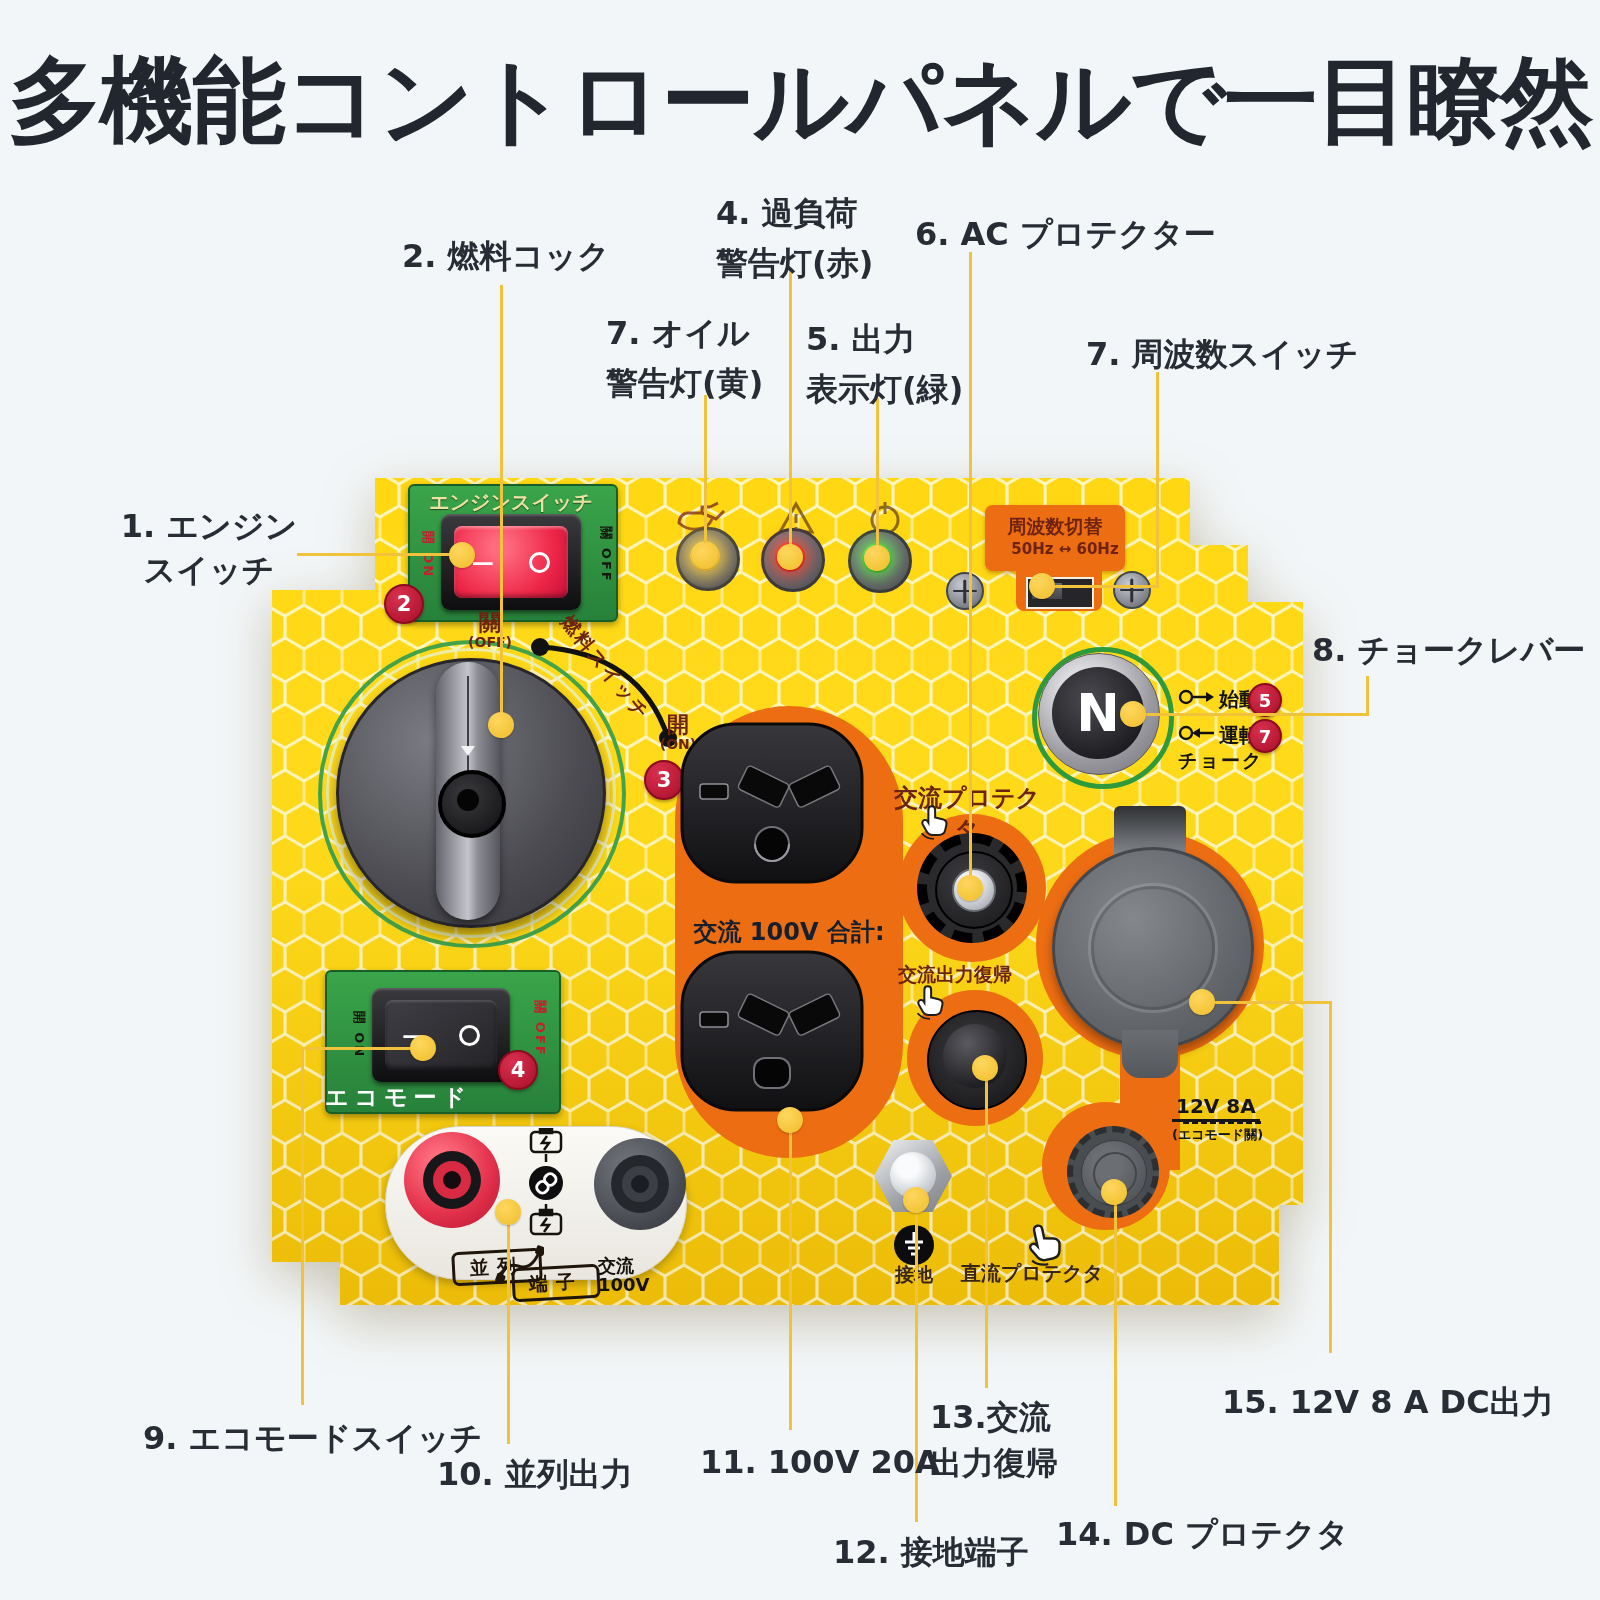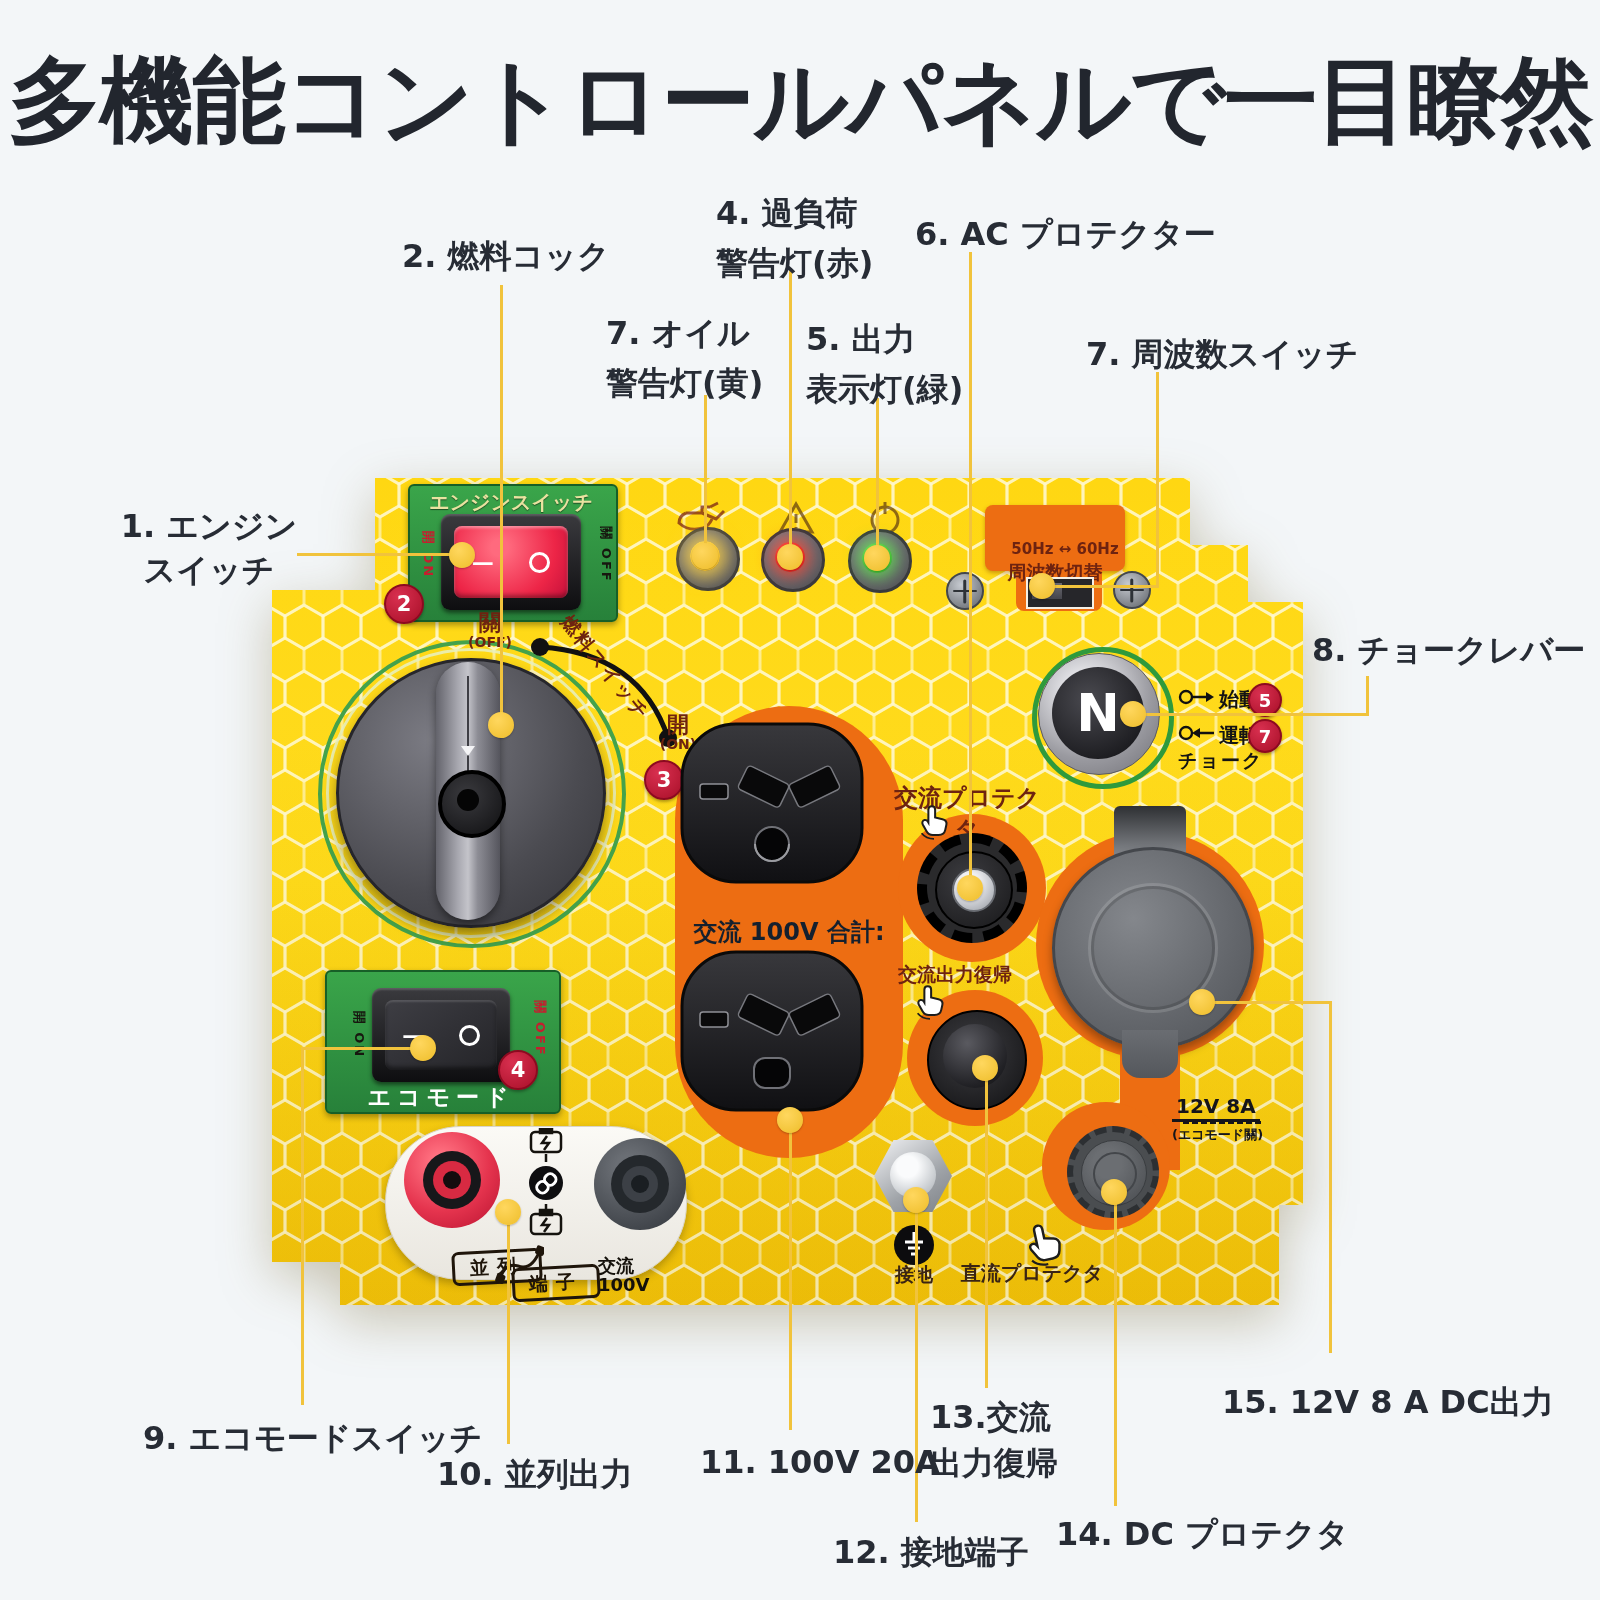--- a/index.html
+++ b/index.html
@@ -133,21 +133,21 @@
                 box-shadow:0 0 14px 5px rgba(255,60,40,.7);"></div>
     <div class="abs ring" style="left:848px;top:529px;width:58px;height:58px;border:3px solid #3a3a3e;
                 background:radial-gradient(circle at 38% 32%,#8a8a90,#4a4a4e);"></div>
     <div class="abs ring" style="left:862px;top:543px;width:30px;height:30px;
                 background:radial-gradient(circle at 40% 35%,#7fe86a,#2fb51f);
                 box-shadow:0 0 14px 5px rgba(90,230,70,.7);"></div>
 
     <div class="abs" style="left:985px;top:505px;width:140px;height:66px;background:#ed6d12;border-radius:8px;
                 box-shadow:0 2px 4px rgba(120,50,0,.4);"></div>
     <div class="abs" style="left:1016px;top:569px;width:86px;height:42px;background:#ed6d12;border-radius:0 0 8px 8px;"></div>
-    <div class="abs maroon" style="left:985px;top:514px;width:140px;font-size:19px;margin-top:46px;">周波数切替</div>
+    <div class="abs maroon" style="left:985px;top:514px;width:140px;font-size:19px;">周波数切替</div>
     <div class="abs maroon" style="left:985px;top:540px;width:160px;font-size:15px;">50Hz ↔ 60Hz</div>
     <div class="abs" style="left:1026px;top:577px;width:64px;height:28px;border:2px solid #f5f0e6;background:#26262a;">
       <div class="abs" style="left:4px;top:4px;width:30px;height:16px;background:linear-gradient(180deg,#6a6a72,#45454c);"></div>
     </div>
     <div class="abs screw" style="left:946px;top:572px;width:34px;height:34px;"></div>
     <div class="abs screw" style="left:1113px;top:571px;width:34px;height:34px;"></div>
 
     <div class="abs ring" style="left:318px;top:640px;width:300px;height:300px;border:4px solid #44a24b;"></div>
     <div class="abs ring" style="left:326px;top:648px;width:284px;height:284px;border:3px solid rgba(232,240,195,.85);"></div>
     <div class="abs ring" style="left:336px;top:658px;width:264px;height:264px;border:3px solid #26262b;
@@ -289,21 +289,21 @@
     <div class="abs" style="left:385px;top:1000px;width:112px;height:70px;border-radius:8px;
                 background:linear-gradient(145deg,#3e3e44,#242428);
                 box-shadow:inset 0 2px 2px rgba(255,255,255,.15),inset 0 -3px 4px rgba(0,0,0,.5);
                 display:flex;align-items:center;justify-content:space-around;">
       <span class="mark-dash">—</span>
       <span class="mark-ring"></span>
     </div>
     <div class="abs vrot" style="left:336px;top:1028px;color:#17170f;">開 ON</div>
     <div class="abs vrot" style="left:512px;top:1022px;color:#c41f2f;">關 OFF</div>
     <div class="abs badge" style="left:498px;top:1050px;width:36px;height:36px;font-size:21px;">4</div>
-    <div class="abs" style="left:325px;top:1082px;width:232px;text-align:center;color:#fff;
+    <div class="abs" style="left:325px;top:1082px;width:232px;color:#fff;
                 font-size:23px;font-weight:bold;letter-spacing:6px;">エコモード</div>
 
     <div class="abs" style="left:385px;top:1126px;width:300px;height:152px;border-radius:76px;
                 background:linear-gradient(180deg,#fbfaf6,#e9e6df);border:1px solid #d8d4ca;
                 box-shadow:0 4px 8px rgba(0,0,0,.25);"></div>
     <div class="abs ring" style="left:404px;top:1132px;width:96px;height:96px;
                 background:radial-gradient(circle at 38% 32%,#ff7080 10%,#e5344e 55%,#b81230);"></div>
     <div class="abs ring" style="left:423px;top:1151px;width:58px;height:58px;background:#17171a;"></div>
     <div class="abs ring" style="left:433px;top:1161px;width:38px;height:38px;background:#d82a42;"></div>
     <div class="abs ring" style="left:443px;top:1171px;width:18px;height:18px;background:#140c0e;"></div>

